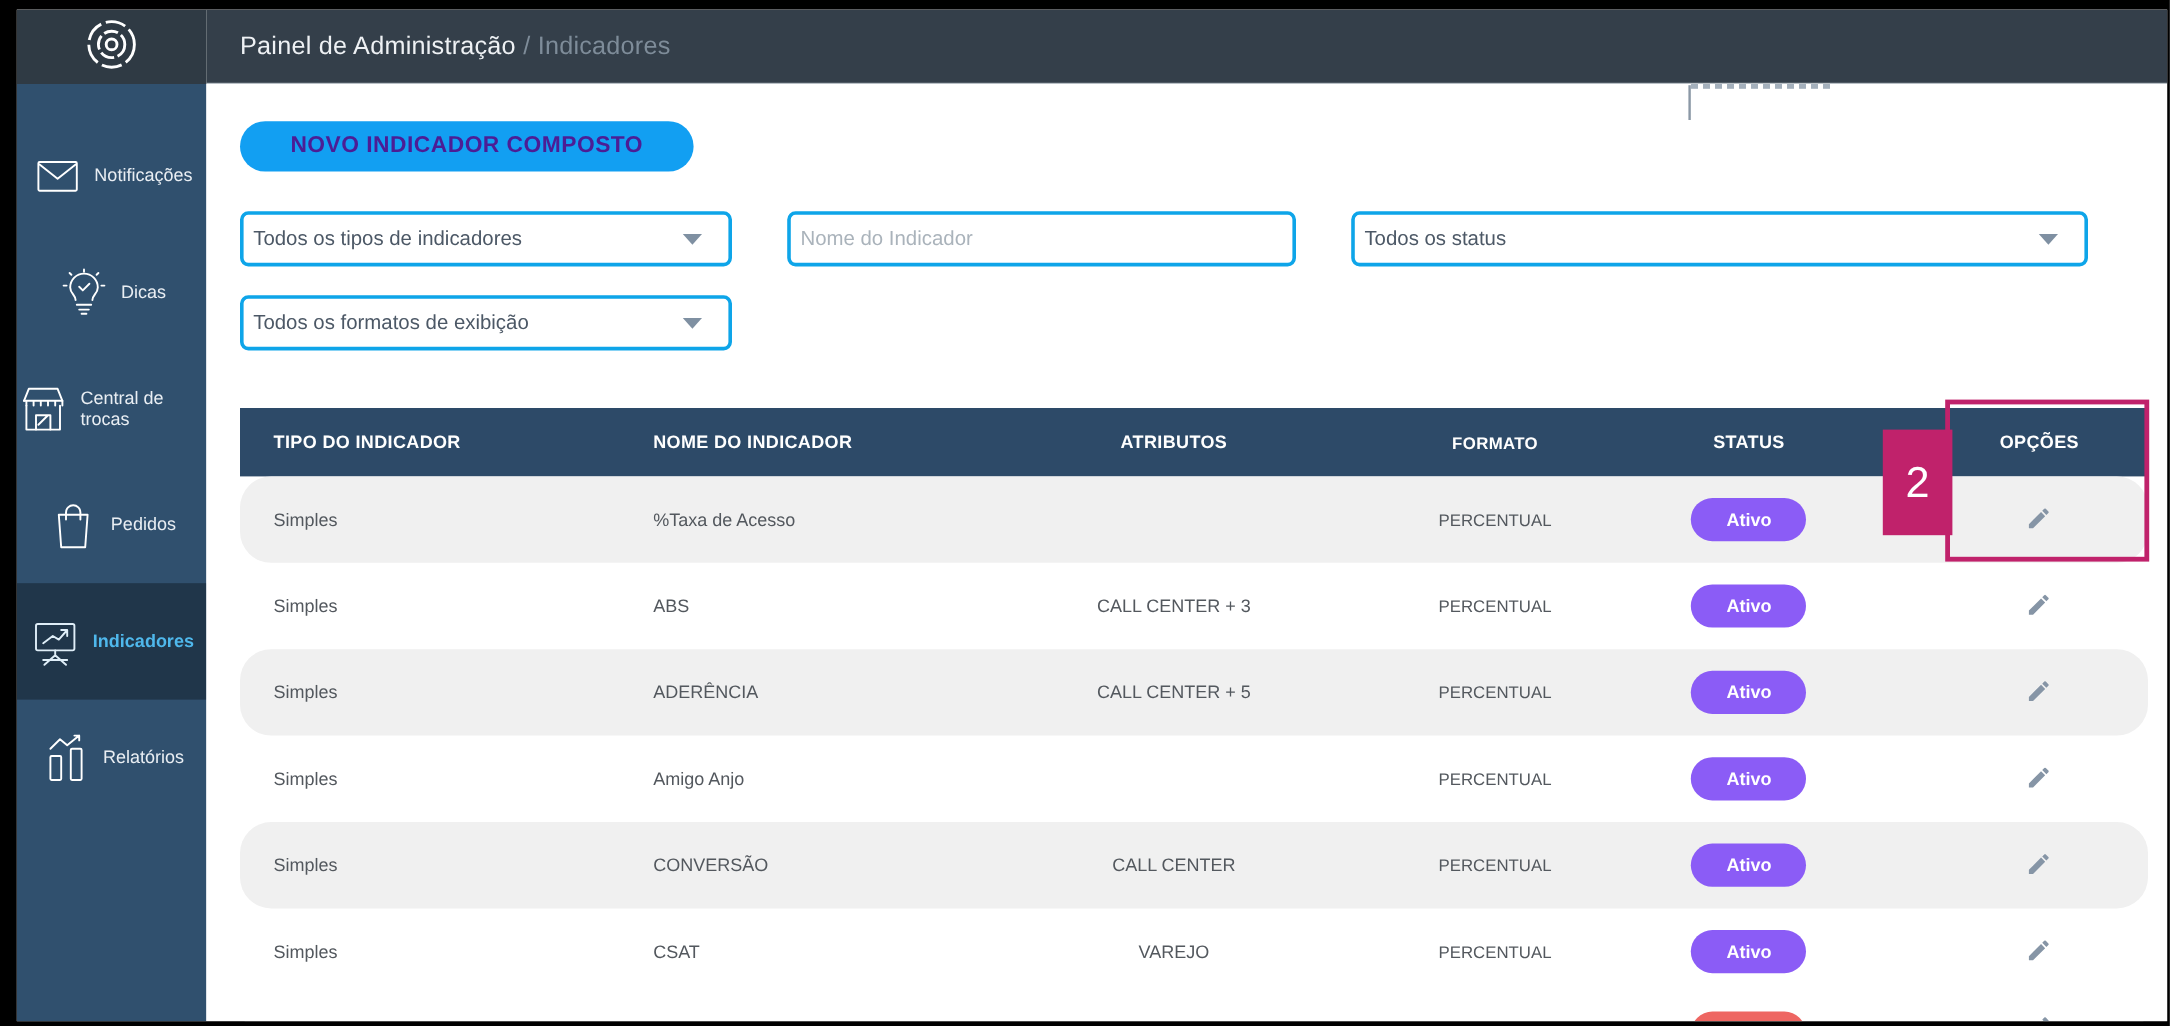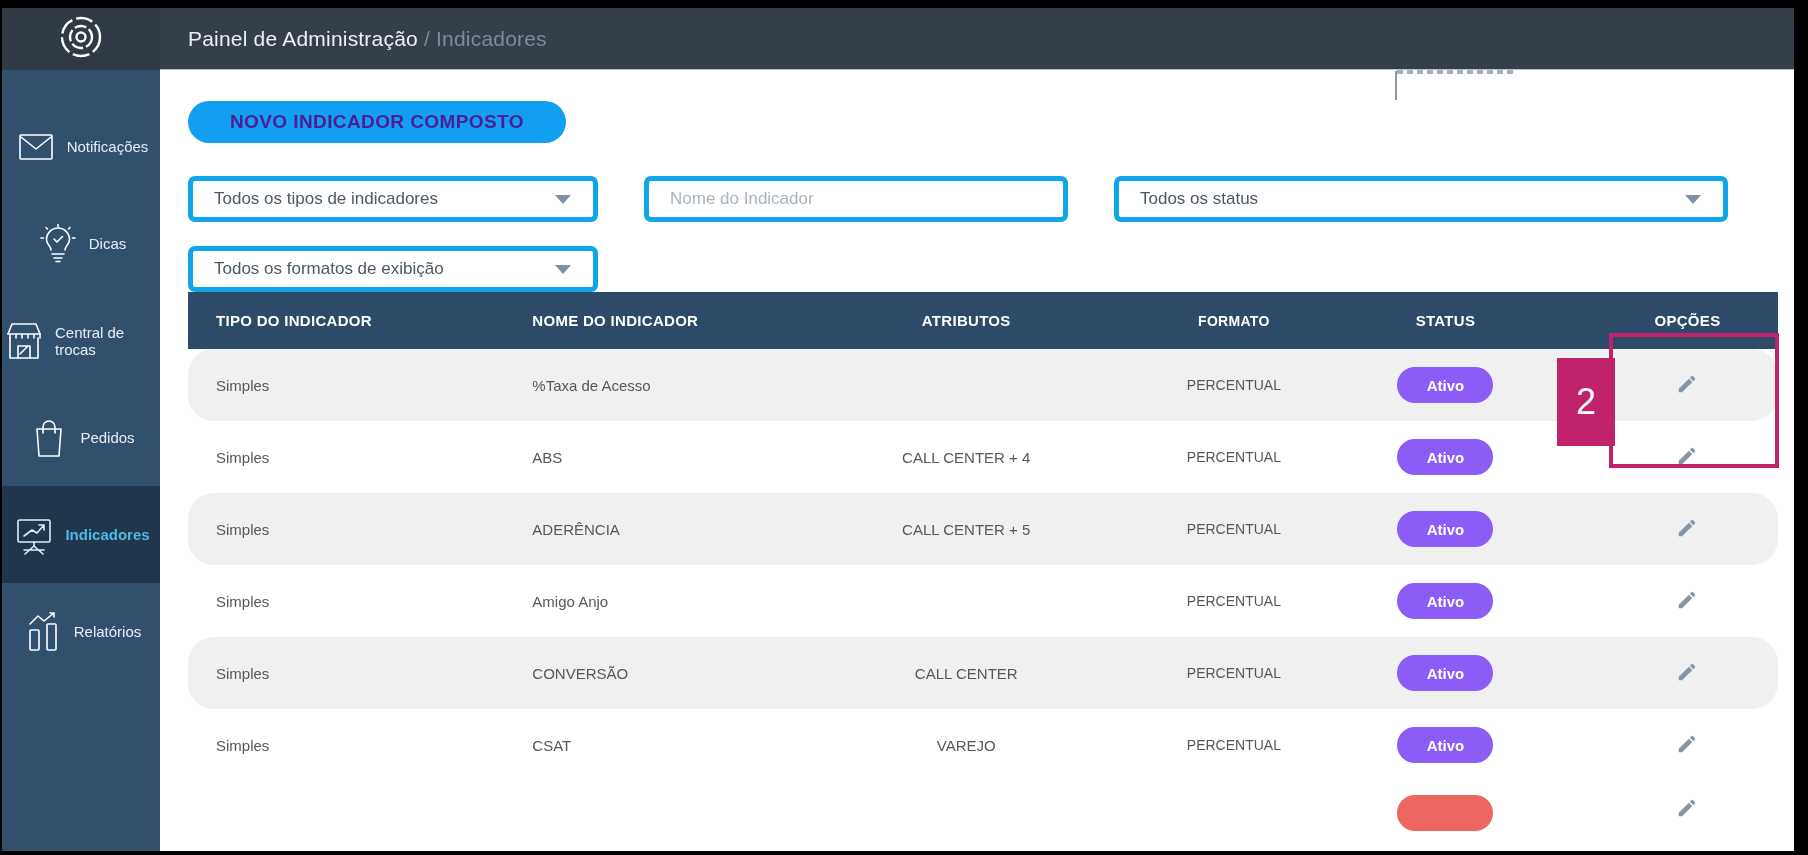--- a/index.html
+++ b/index.html
@@ -1,19 +1,19 @@
 <!DOCTYPE html>
 <html><head>
 <meta charset="utf-8">
 <style>
   * { margin:0; padding:0; box-sizing:border-box; }
   html,body { width:1808px; height:855px; overflow:hidden; background:#000; font-family:"Liberation Sans", sans-serif; }
 
   .screen {
-    position:absolute; left:2px; top:8px; width:1792px; height:843px;
+    position:absolute; left:14px; top:8px; width:1792px; height:843px;
     display:grid; grid-template-columns:158px 1fr; grid-template-rows:62px 1fr;
     background:#fff; overflow:hidden;
   }
 
   
   .logo-block {
     grid-column:1; grid-row:1; background:#2f3a44;
     display:flex; align-items:center; justify-content:center;
   }
   .topbar {
@@ -57,43 +57,43 @@
   .new-btn {
     margin-top:31px; display:inline-flex; align-items:center; justify-content:center;
     height:42px; padding:0 42px; border:none; border-radius:21px;
     background:#129ff2; color:#4c1d95; font-weight:bold; font-size:19px;
     letter-spacing:.4px; cursor:pointer; font-family:inherit;
   }
 
   
   .filters { margin-top:33px; display:grid; grid-template-columns:410px 424px 614px; grid-column-gap:46px; grid-row-gap:24px; width:1566px; }
   .select, .text-input {
-    height:46px; border:5px solid #0ea5e9; border-radius:7px; background:#fff;
-    display:flex; align-items:center; padding:0 21px; font-size:17px; color:#4c5866;
+    height:46px; border:3px solid #0ea5e9; border-radius:7px; background:#fff;
+    display:flex; align-items:center; padding:0 8px; font-size:17px; color:#4c5866;
     position:relative; cursor:pointer;
   }
   .select .caret {
     position:absolute; right:22px; top:50%; margin-top:-4px;
     width:0; height:0; border-left:8px solid transparent; border-right:8px solid transparent;
     border-top:9px solid #7f90a2;
   }
   .text-input { cursor:text; }
   .text-input input {
     border:none; outline:none; width:100%; font-size:17px; color:#4c5866;
     font-family:inherit; background:transparent;
   }
   .text-input input::placeholder { color:#aab3bb; }
   .search-btn {
     height:37px; width:112px; border-radius:19px; border:2px solid #c9d0d6;
     background:#fff; color:#9aa5ae; font-size:16px; cursor:pointer;
     font-family:inherit; margin-top:3px;
   }
 
   
-  .table { width:1590px; }
+  .table { margin-top:48px; width:1590px; }
   .t-head { display:flex; background:#2d4a68; height:57px; align-items:center; color:#fff; font-weight:bold; font-size:15px; letter-spacing:.3px; }
   .t-row { display:flex; height:72px; align-items:center; font-size:15px; color:#53585e;border-radius:26px; }
   .t-row:nth-child(even) { background:#f0f0f0; }
   .t-row.partial { height:26px; align-items:flex-start; background:#fff; }
   .c1 { width:320px; padding-left:28px; }
   .c2 { width:320px; padding-left:29px; }
   .c3 { width:300px; text-align:center; display:flex; justify-content:center; }
   .c4 { width:244px; text-align:center; display:flex; justify-content:center; font-size:14px; }
   .c5 { width:186px; display:flex; justify-content:center; }
   .c6 { width:244px; display:flex; justify-content:center; padding-left:60px; }
@@ -253,21 +253,21 @@
           <svg width="22" height="22" viewBox="0 0 24 24">
                 <path d="M3 17.25V21h3.75L17.8 9.94l-3.75-3.75L3 17.25zM20.7 7.04c.39-.39.39-1.02 0-1.41l-2.34-2.34a.996.996 0 0 0-1.41 0l-1.83 1.83 3.75 3.75 1.83-1.83z"></path>
               </svg>
         </button>
           </div>
       </div>
 
       <div class="t-row">
         <div class="c1">Simples</div>
         <div class="c2">ABS</div>
-        <div class="c3">CALL CENTER + 4</div>
+        <div class="c3">CALL CENTER + 3</div>
         <div class="c4">PERCENTUAL</div>
         <div class="c5">
             <button class="pill">Ativo</button>
           </div>
         <div class="c6">
             <button class="pencil-btn">
           <svg width="22" height="22" viewBox="0 0 24 24">
                 <path d="M3 17.25V21h3.75L17.8 9.94l-3.75-3.75L3 17.25zM20.7 7.04c.39-.39.39-1.02 0-1.41l-2.34-2.34a.996.996 0 0 0-1.41 0l-1.83 1.83 3.75 3.75 1.83-1.83z"></path>
               </svg>
         </button>

